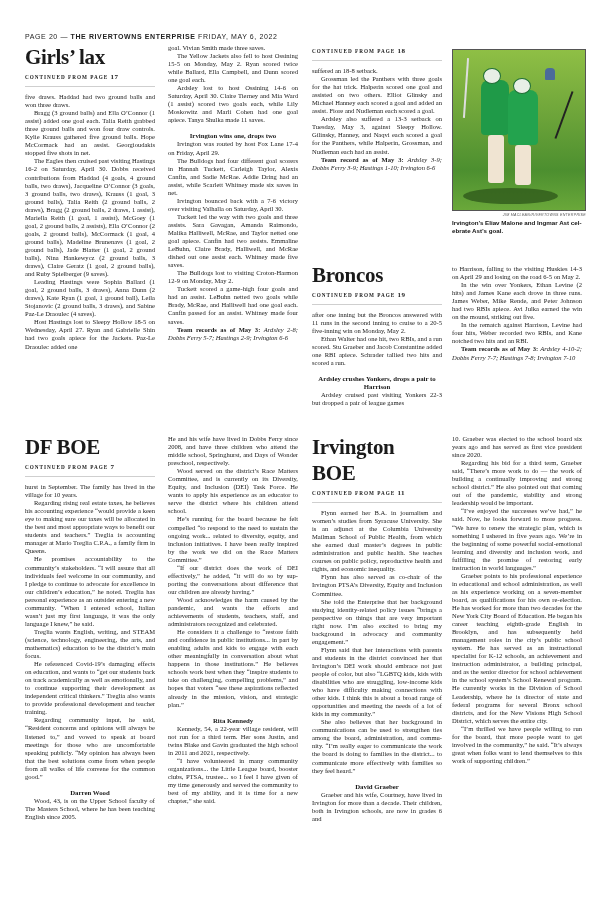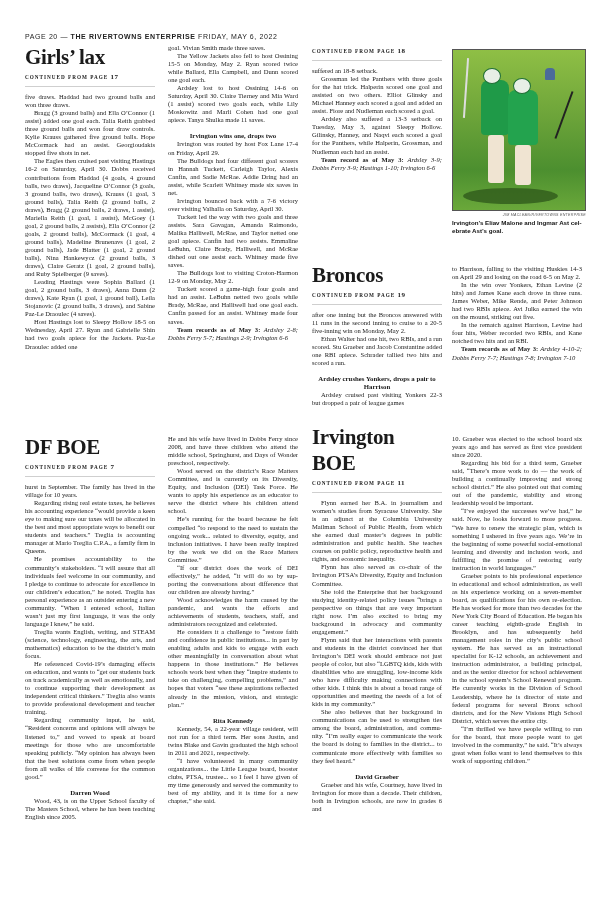--- a/index.html
+++ b/index.html
@@ -172,21 +172,21 @@
   <p>Wood served on the district’s Race Matters Committee, and is currently on its Diversity, Equity, and Inclusion (DEI) Task Force. He wants to apply his experi­ence as an educator to serve the district where his children attend school.</p>
   <p>He’s running for the board because he felt compelled “to respond to the need to sustain the ongoing work... related to diversity, equity, and inclu­sion initiatives. I have been really inspired by the work we did on the Race Matters Committee.”</p>
   <p>“If our district does the work of DEI effectively,” he added, “it will do so by sup­porting the conversations about difference that our children are already having.”</p>
   <p>Wood acknowledges the harm caused by the pandemic, and wants the efforts and achievements of students, teachers, staff, and administrators rec­ognized and celebrated.</p>
   <p>He considers it a challenge to “restore faith and confidence in public institu­tions... in part by enabling adults and kids to engage with each other mean­ingfully in conversation about what hap­pens in those institutions.” He believes schools work best when they “inspire students to take on challenging, com­pelling problems,” and hopes that voters “see these aspirations reflected already in the mission, vision, and strategic plan.”</p>
   <div class="subhead">Rita Kennedy</div>
   <p>Kennedy, 54, a 22-year village resi­dent, will not run for a third term. Her sons Justin, and twins Blake and Gavin graduated the high school in 2011 and 2021, respectively.</p>
   <p>“I have volunteered in many com­munity organizations... the Little League board, booster clubs, PTSA, trustee... so I feel I have given of my time generously and served the com­munity to best of my ability, and it is time for a new chapter,” she said.</p>
 </div>
 
-<div class="col" style="left:312px; top:424px;">
+<div class="col" style="left:312px; top:434px;">
   <h1 class="headline">Irvington BOE</h1>
   <div class="contfrom">
     <span>Continued from page</span>
     <span class="pg">11</span>
   </div>
   <p>Flynn earned her B.A. in journal­ism and women’s studies from Syra­cuse University. She is an adjunct at the Columbia University Mailman School of Public Health, from which she earned dual master’s degrees in public administration and public health. She teaches courses on public policy, reproductive health and rights, and economic inequality.</p>
   <p>Flynn has also served as co-chair of the Irvington PTSA’s Diversity, Equity and Inclusion Committee.</p>
   <p>She told the Enterprise that her background studying identity-related policy issues “brings a perspective on things that are very important right now. I’m also excited to bring my background in advocacy and commu­nity engagement.”</p>
   <p>Flynn said that her interactions with parents and students in the dis­trict convinced her that Irvington’s DEI work should embrace not just people of color, but also “LGBTQ kids, kids with disabilities who are struggling, low-income kids who have difficulty making connections with other kids. I think this is about a broad range of opportunities and meeting the needs of a lot of kids in my community.”</p>
   <p>She also believes that her back­ground in communications can be used to strengthen ties among the board, administration, and commu­nity. “I’m really eager to communi­cate the work the board is doing to families in the district... to commu­nicate more effectively with families so they feel heard.”</p>

